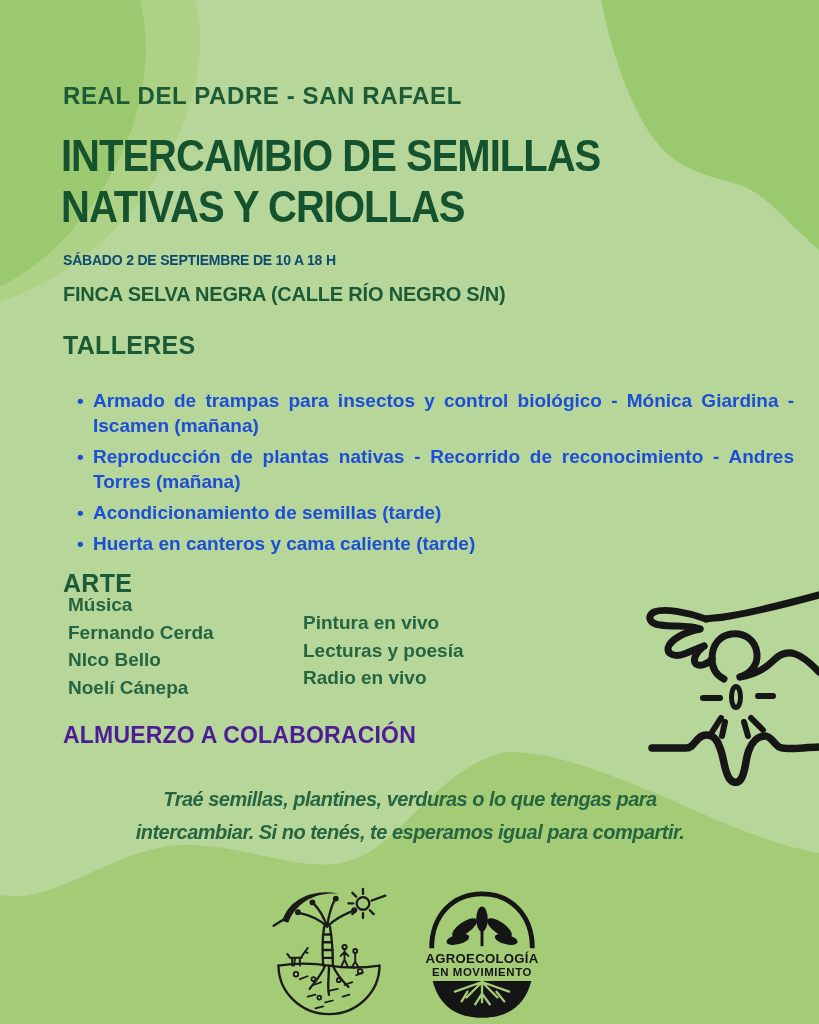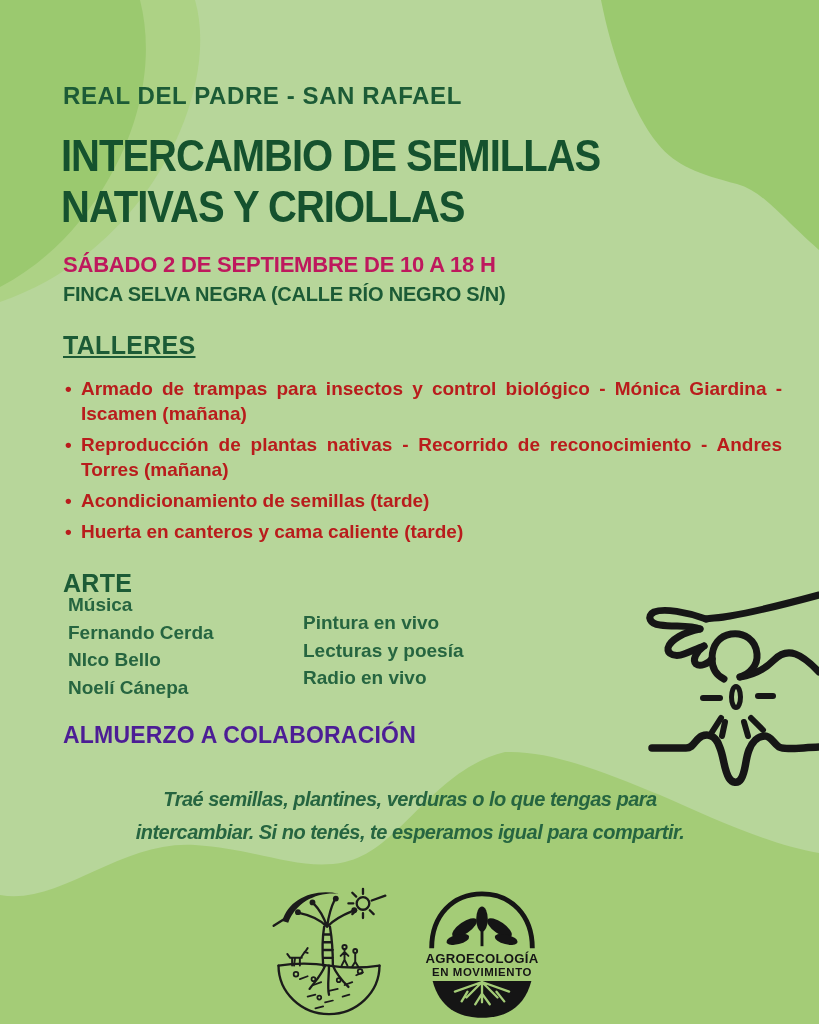--- a/index.html
+++ b/index.html
@@ -17,31 +17,31 @@
     top:82px;left:63px;
     font-size:24px;font-weight:bold;letter-spacing:.6px;
     color:#1c5b36;
   }
   .title{
     top:131px;left:61px;
     font-size:40px;line-height:45px;font-weight:bold;letter-spacing:-1px;
     color:#15522e;
     transform:scale(1.0,1.12);transform-origin:top left;
   }
-  .schedule{top:252px;left:63px;font-size:22px;font-weight:bold;color:#be185d;letter-spacing:-.2px;}
+  .schedule{top:252px;left:63px;font-size:14px;font-weight:bold;color:#0c4a6e;letter-spacing:-.2px;}
   .venue{top:283px;left:63px;font-size:20px;font-weight:bold;color:#1c5b36;letter-spacing:-.2px;}
   .section-heading{
     left:63px;font-size:25px;font-weight:bold;color:#1c5b36;letter-spacing:.3px;
   }
-  .talleres-heading{top:331px;text-decoration:underline;}
+  .talleres-heading{top:331px;}
   .arte-heading{top:537px;margin-top:32px;}
   .talleres-list{
     top:376px;left:63px;width:719px;
-    margin:0;padding:0;list-style:none;
-    color:#b91c1c;font-size:19px;font-weight:bold;line-height:25px;
+    margin:12px;padding:0;list-style:none;
+    color:#1d4ed8;font-size:19px;font-weight:bold;line-height:25px;
   }
   .talleres-list li{
     position:relative;padding-left:18px;margin:0 0 6px 0;
     text-align:justify;
   }
   .talleres-list li::before{
     content:"\2022";position:absolute;left:2px;top:0;
   }
   .arte-col{
     font-size:19px;font-weight:bold;color:#266540;line-height:27.5px;

